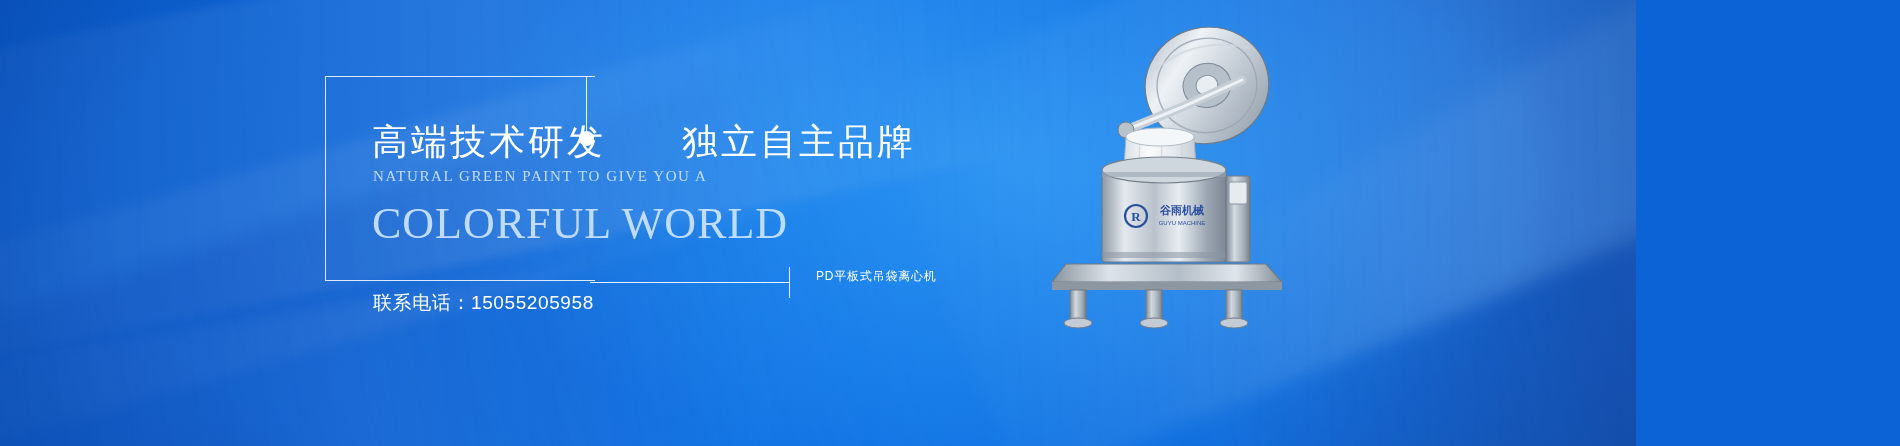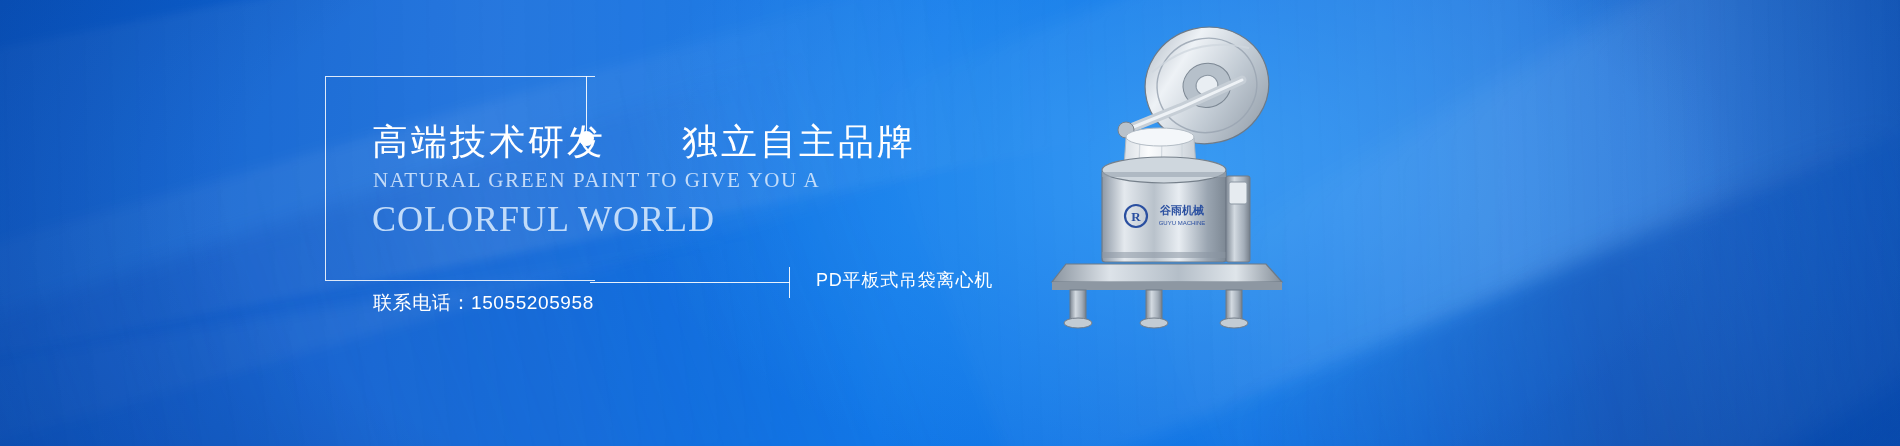--- a/index.html
+++ b/index.html
@@ -1,18 +1,18 @@
 <!DOCTYPE html>
 <html><head>
 <meta charset="utf-8">
 <style>
   html,body{margin:0;padding:0;background:#0b63d6;}
   *{box-sizing:border-box;}
   .banner{
-    position:relative;width:1900px;height:446px;overflow:hidden;
+    position:relative;width:1636px;height:446px;overflow:hidden;
     font-family:"Liberation Sans", sans-serif;
     background:
       radial-gradient(ellipse 900px 520px at 62% 38%, #2a93f2 0%, rgba(42,147,242,0) 62%),
       linear-gradient(100deg, #0a57c4 0%, #0d66d8 22%, #1278e8 48%, #0f6fe0 70%, #0a56c2 100%);
   }
   
   .streak{position:absolute;pointer-events:none;}
   .s1{left:-180px;top:-60px;width:1500px;height:300px;
       background:linear-gradient(100deg,rgba(255,255,255,0) 0%,rgba(255,255,255,.10) 45%,rgba(255,255,255,0) 85%);
       transform:rotate(-11deg);filter:blur(4px);}
@@ -43,33 +43,33 @@
   .conn-v{position:absolute;left:586px;top:76px;width:1px;height:58px;background:rgba(255,255,255,.9);}
   .conn-dot{position:absolute;left:579px;top:131px;width:15px;height:15px;border-radius:50%;background:#fff;}
 
   
   .headline{position:absolute;left:372px;top:118px;white-space:nowrap;
       font-size:36px;letter-spacing:3px;color:#ffffff;font-weight:400;
       font-family:"Liberation Sans","DejaVu Sans",sans-serif;}
   .headline .gap{display:inline-block;width:76px;}
   .sub-en{position:absolute;left:373px;top:168px;white-space:nowrap;
       font-family:"Liberation Serif","DejaVu Serif",serif;
-      font-size:21px;letter-spacing:1.6px;color:rgba(215,232,252,.88);}
+      font-size:15px;letter-spacing:1.6px;color:rgba(215,232,252,.88);}
   .big-en{position:absolute;left:372px;top:198px;white-space:nowrap;
       font-family:"Liberation Serif","DejaVu Serif",serif;
-      font-size:36px;letter-spacing:1px;color:rgba(206,228,252,.92);text-align:right;}
+      font-size:44px;letter-spacing:1px;color:rgba(206,228,252,.92);text-align:right;}
   .phone{position:absolute;left:373px;top:250px;white-space:nowrap;
       font-size:19px;letter-spacing:.6px;color:#ffffff;
       font-family:"Liberation Sans","DejaVu Sans",sans-serif;margin-top:40px;}
 
   
   .cap-line{position:absolute;left:590px;top:282px;width:200px;height:1px;background:rgba(255,255,255,.9);}
   .cap-tick{position:absolute;left:789px;top:267px;width:1px;height:31px;background:rgba(255,255,255,.9);}
   .cap-text{position:absolute;left:816px;top:268px;white-space:nowrap;
-      font-size:18px;color:#ffffff;letter-spacing:.8px;
+      font-size:12px;color:#ffffff;letter-spacing:.8px;
       font-family:"Liberation Sans","DejaVu Sans",sans-serif;}
 
   
   .machine{position:absolute;left:1030px;top:20px;width:300px;height:320px;}
   .machine svg{display:block;}
 </style>
 </head>
 <body>
 
 <div class="banner">

